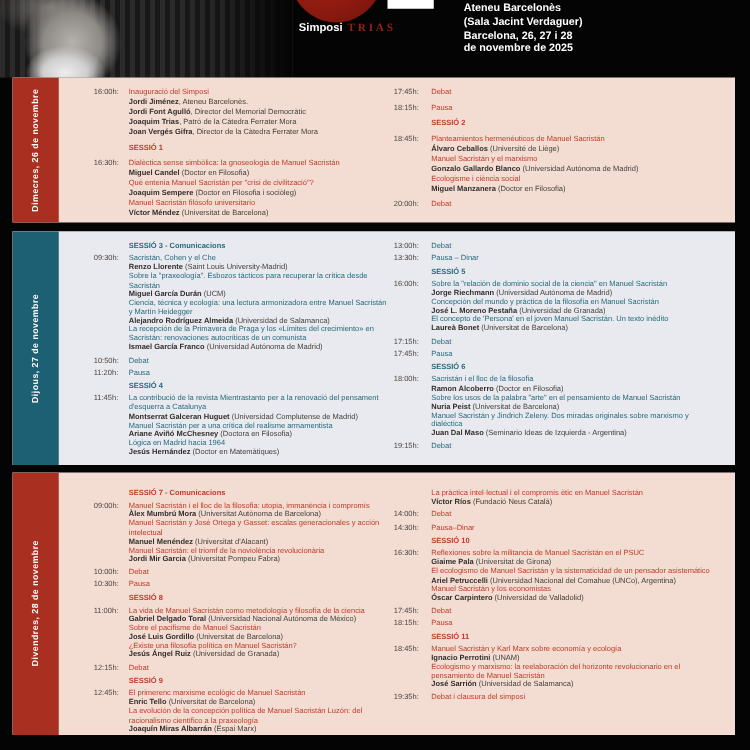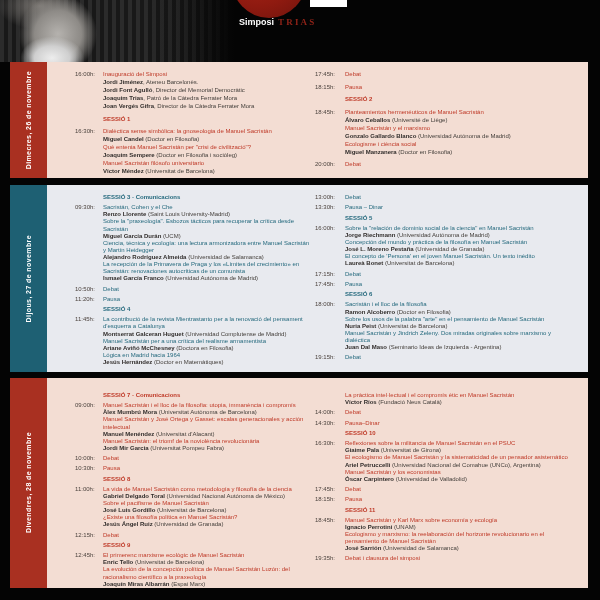--- a/index.html
+++ b/index.html
@@ -63,20 +63,26 @@
 
 <div class="page">
   <div class="hdr">
     <div class="photo"></div>
     <div class="photo-fade"></div>
     <div class="logo-circle"></div>
     <div class="logo-tab"></div>
     <div class="simposi">
       <span>Simposi</span><span class="trias" style="color: rgb(143, 35, 24);">TRIAS</span>
     </div>
+    <div class="venue">
+        <div>Ateneu Barcelonès</div>
+        <div>(Sala Jacint Verdaguer)</div>
+        <div>Barcelona, 26, 27 i 28</div>
+        <div>de novembre de 2025</div>
+      </div>
   </div>
   <main id="days">
       <section class="day day-0" style="--bar: #a93021; --bg: #f3ddd3; --accent: #bf3a28;">
         <div class="daybar">
           <span class="daylabel">Dimecres, 26 de novembre</span>
         </div>
         <div class="col col-0">
           <div class="row title">
             <span class="time">16:00h:</span>
             <span class="txt">Inauguració del Simposi</span>

